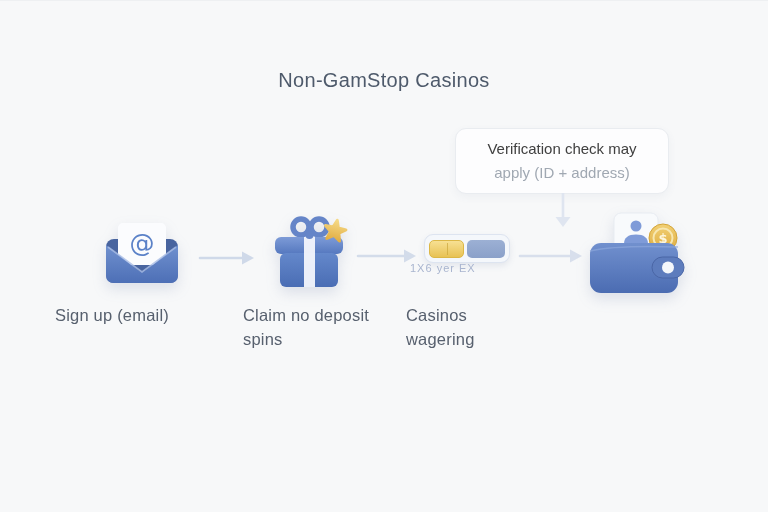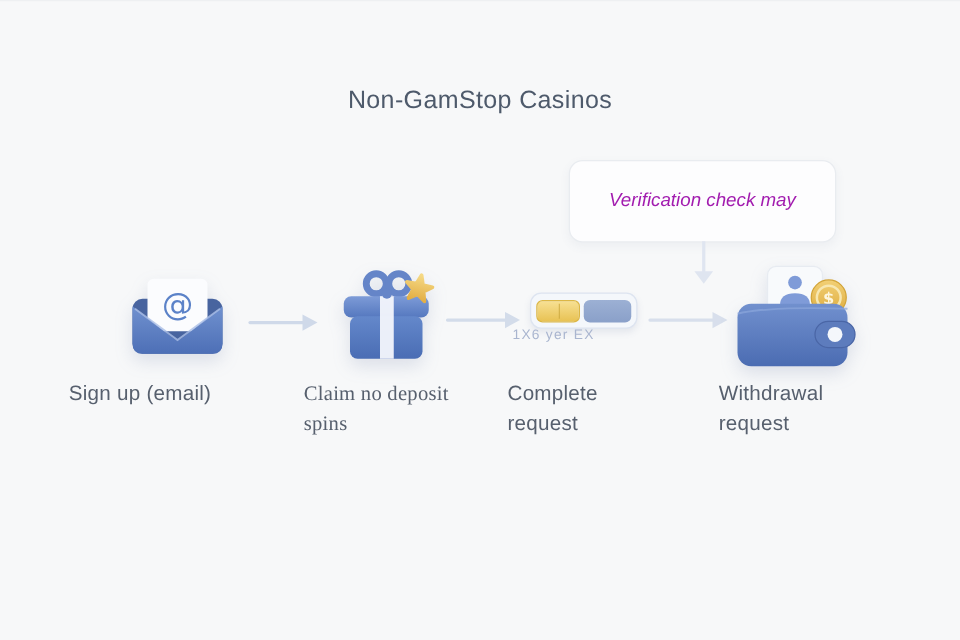--- a/index.html
+++ b/index.html
@@ -14,21 +14,21 @@
     text-align:center;font-size:20px;letter-spacing:.3px;
     color:#4e5a6b;font-weight:500;
   }
   .callout{
     position:absolute;left:455px;top:127px;width:212px;height:64px;
     background:#fdfdfe;border:1px solid #e9ecf0;border-radius:11px;
     box-shadow:0 3px 8px rgba(90,110,140,.06);
     display:flex;flex-direction:column;justify-content:center;align-items:center;
     text-align:center;line-height:24px;font-size:15px;
   }
-  .co-l1{color:#a21caf;font-style:italic;}
+  .co-l1{color:#404040;}
   .co-l2{color:#a0a8b2;}
   .icon-wrap{position:absolute;filter:drop-shadow(0 6px 7px rgba(80,100,150,.16));}
   .arrow{position:absolute;}
   .progress-outer{
     position:absolute;left:424px;top:233px;width:86px;height:29px;
     background:#f4f7fb;border:1px solid #dde4f0;border-radius:9px;
     box-shadow:0 3px 6px rgba(90,110,150,.12);
     display:flex;align-items:center;gap:3px;padding:0 4px;box-sizing:border-box;
   }
   .seg-gold{
@@ -55,20 +55,21 @@
 </style>
 </head>
 <body>
 
 <div class="canvas">
 
   <div class="title">Non-GamStop Casinos</div>
 
   <div class="callout">
     <div class="co-l1">Verification check may</div>
+    <div class="co-l2">apply (ID + address)</div>
   </div>
 
   <svg class="arrow" style="left:552px;top:192px;" width="22" height="36" viewBox="0 0 22 36">
     <line x1="11" y1="0" x2="11" y2="26" stroke="#dfe5f0" stroke-width="2.6" stroke-linecap="round"></line>
     <polygon points="3.5,24 18.5,24 11,34" fill="#dfe5f0"></polygon>
   </svg>
 
   <div class="icon-wrap" style="left:102px;top:220px;">
     <svg width="80" height="64" viewBox="0 0 80 64">
       <defs>
@@ -153,17 +154,16 @@
       <circle cx="77" cy="27" r="9.5" fill="none" stroke="#f7e7b0" stroke-width="2"></circle>
       <text x="77" y="32" text-anchor="middle" font-size="13" font-weight="bold" font-family="DejaVu Sans, sans-serif" fill="#fdf6dd">$</text>
       <rect x="4" y="32" width="88" height="50" rx="11" fill="url(#g-wal)"></rect>
       <path d="M4,40 Q30,34 92,36" fill="none" stroke="#8ca7dc" stroke-width="1.6" opacity=".7"></path>
       <rect x="66" y="46" width="32" height="21" rx="10.5" fill="#5d7cbd" stroke="#4a66a6" stroke-width="1"></rect>
       <circle cx="82" cy="56.5" r="6" fill="#f4f7fb"></circle>
     </svg>
   </div>
 
   <div class="step-label" style="left:55px;top:302px;width:170px;">Sign up (email)</div>
-  <div class="step-label" style="left:243px;top:302px;width:150px;font-family:Liberation Serif, serif;">Claim no deposit spins</div>
-  <div class="step-label" style="left:406px;top:302px;width:110px;">Complete request</div>
-  <div class="step-label" style="left:575px;top:302px;width:122px;">Withdrawal request</div>
+  <div class="step-label" style="left:243px;top:302px;width:150px;">Claim no deposit spins</div>
+  <div class="step-label" style="left:406px;top:302px;width:110px;">Casinos wagering</div>
 
 </div>
 
 </body></html>

